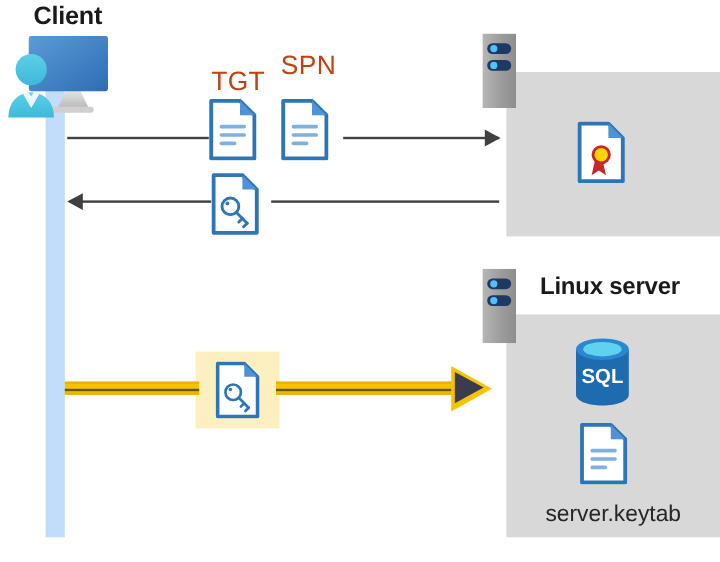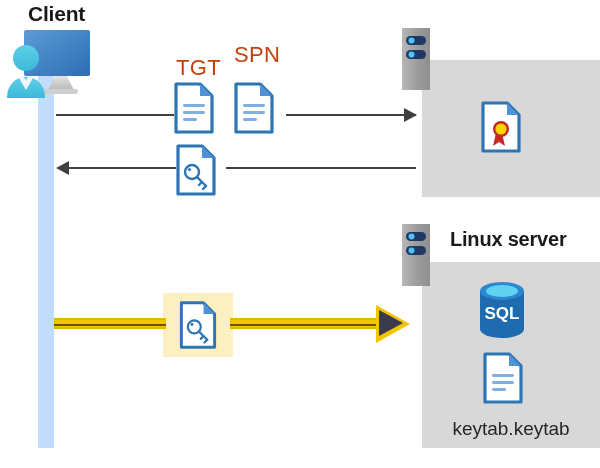--- a/index.html
+++ b/index.html
@@ -326,15 +326,15 @@
 
   <div class="abs" id="sql-icon">
     <svg width="50" height="58" viewBox="0 0 50 58" xmlns="http://www.w3.org/2000/svg">
       <path d="M3 10 h44 v38 c0 5 -9.8 9 -22 9 s-22 -4 -22 -9 z" fill="#1f6bb0"></path>
       <ellipse cx="25" cy="10" rx="22" ry="9" fill="#2b87cf"></ellipse>
       <ellipse cx="25" cy="10" rx="16" ry="6" fill="#5fd2f0"></ellipse>
       <text x="25" y="38" font-family="'Liberation Sans',sans-serif" font-size="17" font-weight="bold" fill="#ffffff" text-anchor="middle">SQL</text>
     </svg>
   </div>
 
-  <div class="abs" id="keytab-caption">keytab.keytab</div>
+  <div class="abs" id="keytab-caption">server.keytab</div>
 
 </div>
 
 </body></html>

